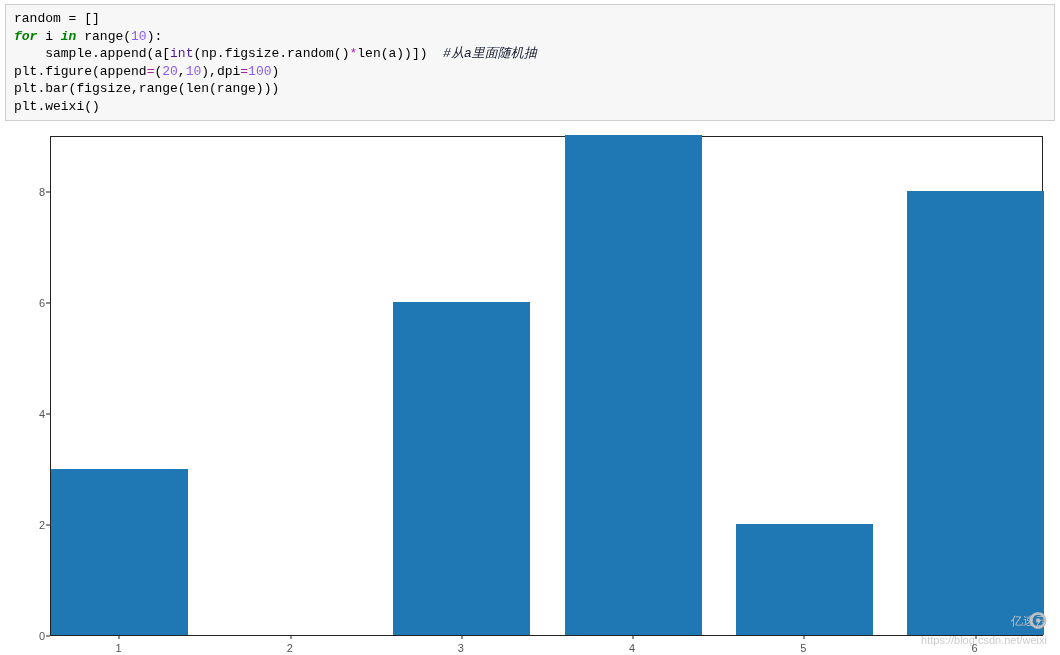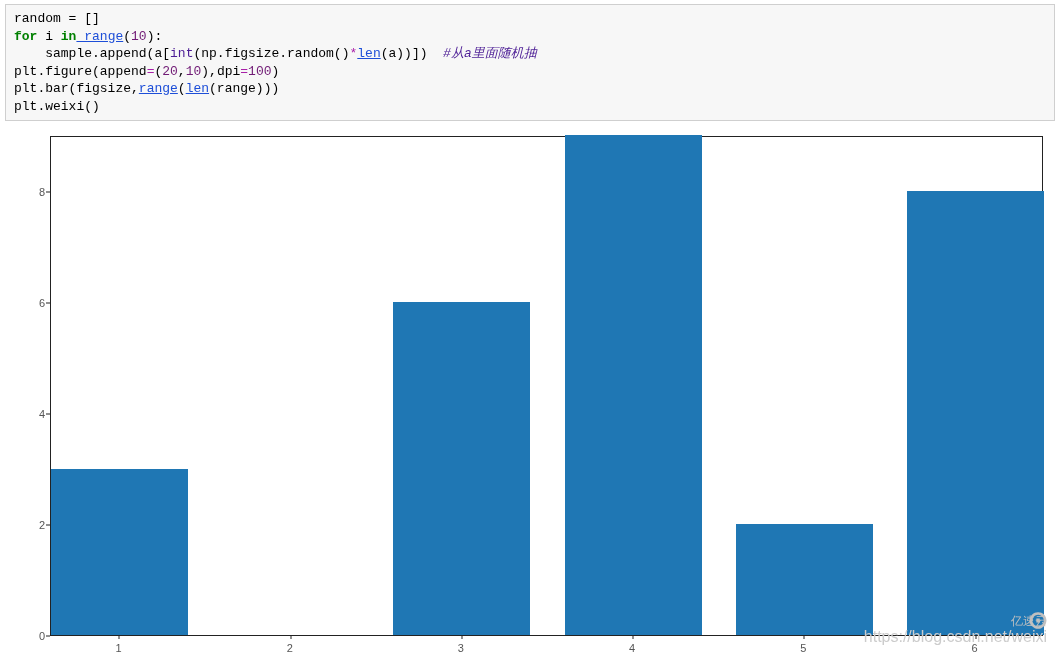--- a/index.html
+++ b/index.html
@@ -13,25 +13,25 @@
     .code-block {
       background: #f7f7f7;
       border: 1px solid #cfcfcf;
       padding: 5px 8px;
       font-family: "Courier New", monospace;
       font-size: 13px;
       line-height: 1.35;
       margin-bottom: 3px;
       white-space: pre;
     }
-    .tok-kw { color: #008000; font-weight: bold; }
-    .tok-fn { color: #1d4ed8; text-decoration: underline; }
-    .tok-num { color: #701a75; }
+    .tok-kw { color: #008000; font-weight: bold; font-style: italic; }
+    .tok-fn { color: #000000; }
+    .tok-num { color: #8b5cf6; }
     .tok-op { color: #a820a8; }
-    .tok-cmt { color: #4c1d95; font-style: italic; }
+    .tok-cmt { color: #0f172a; font-style: italic; }
     .tok-int { color: #4c1d95; }
 
     .chart-wrap {
       width: 1050px;
       height: 540px;
       position: relative;
       padding-top: 12px;
     }
     .plot-area {
       position: absolute;
@@ -76,21 +76,21 @@
     }
     .bar {
       position: absolute;
       bottom: 0;
       background: #1f77b4;
     }
     .watermark {
       position: absolute;
       right: 8px;
       bottom: 18px;
-      font-size: 16px;
+      font-size: 11px;
       color: #ccc;
       pointer-events: none;
     }
     .watermark-logo {
       position: absolute;
       right: 8px;
       bottom: 30px;
       font-size: 24px;
       color: #c0c0c0;
       pointer-events: none;

